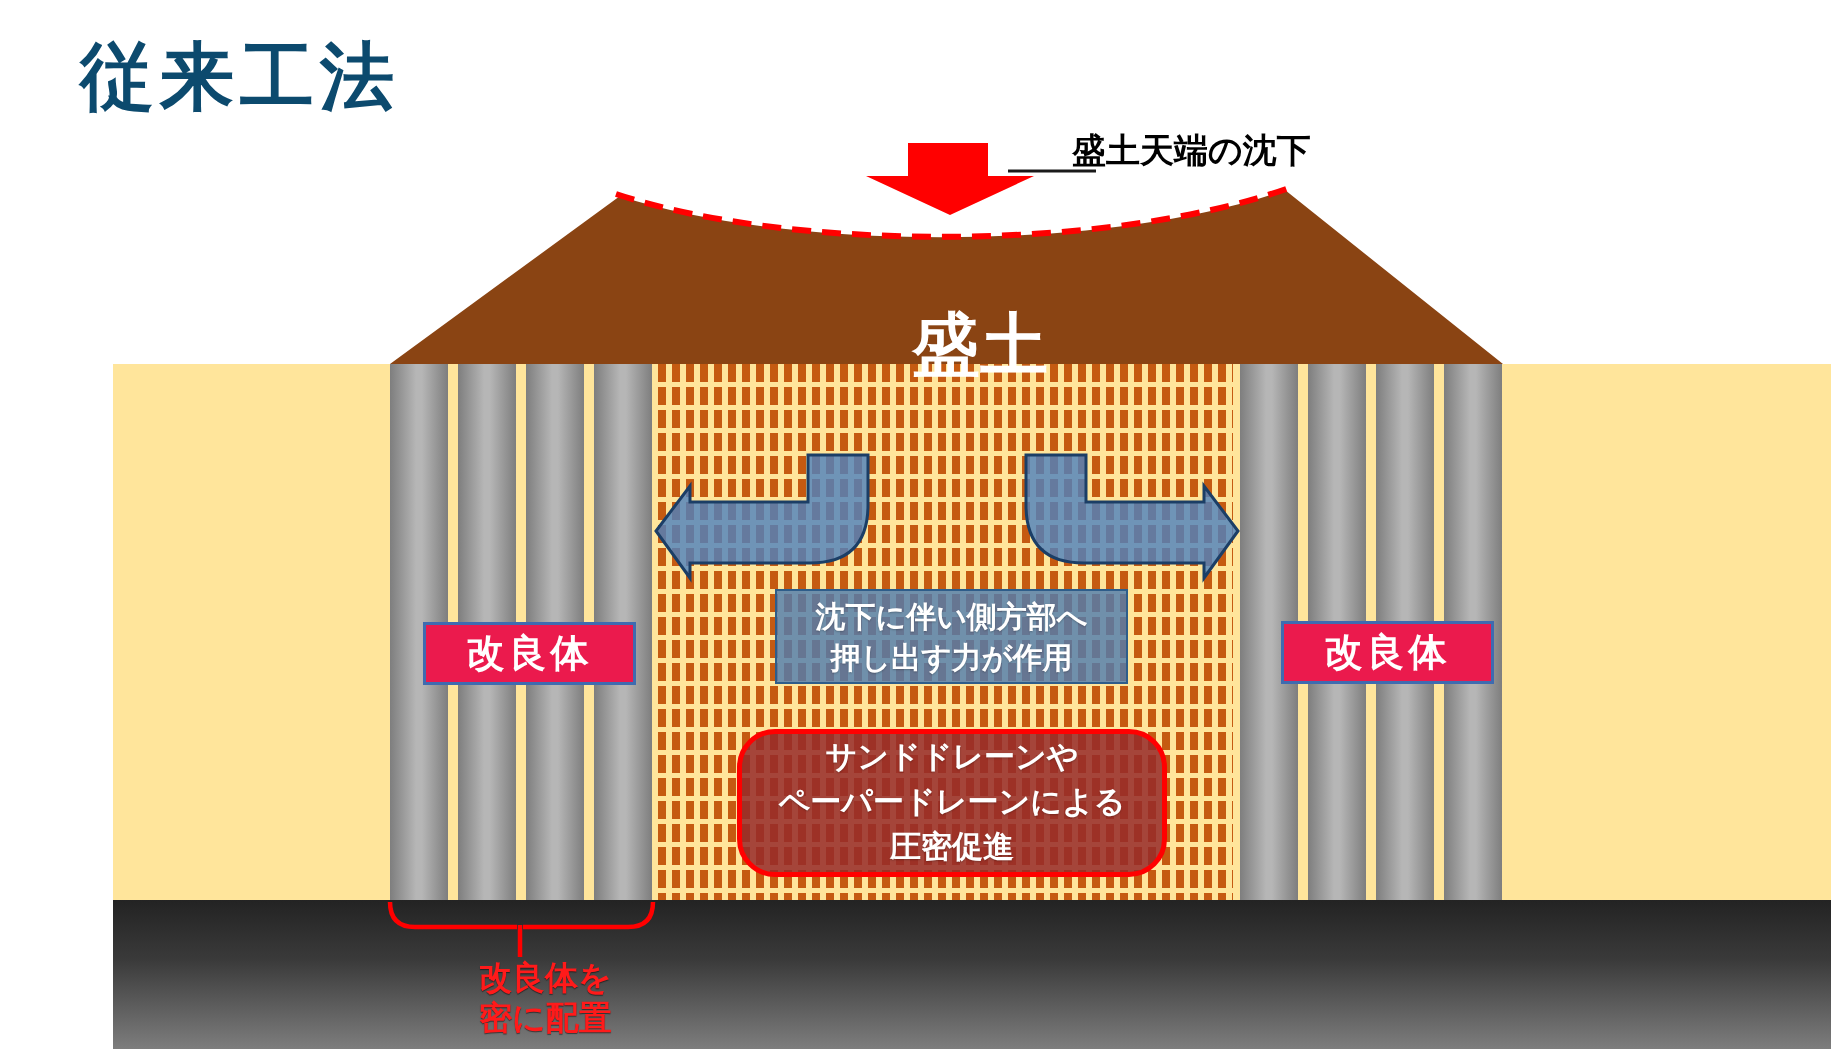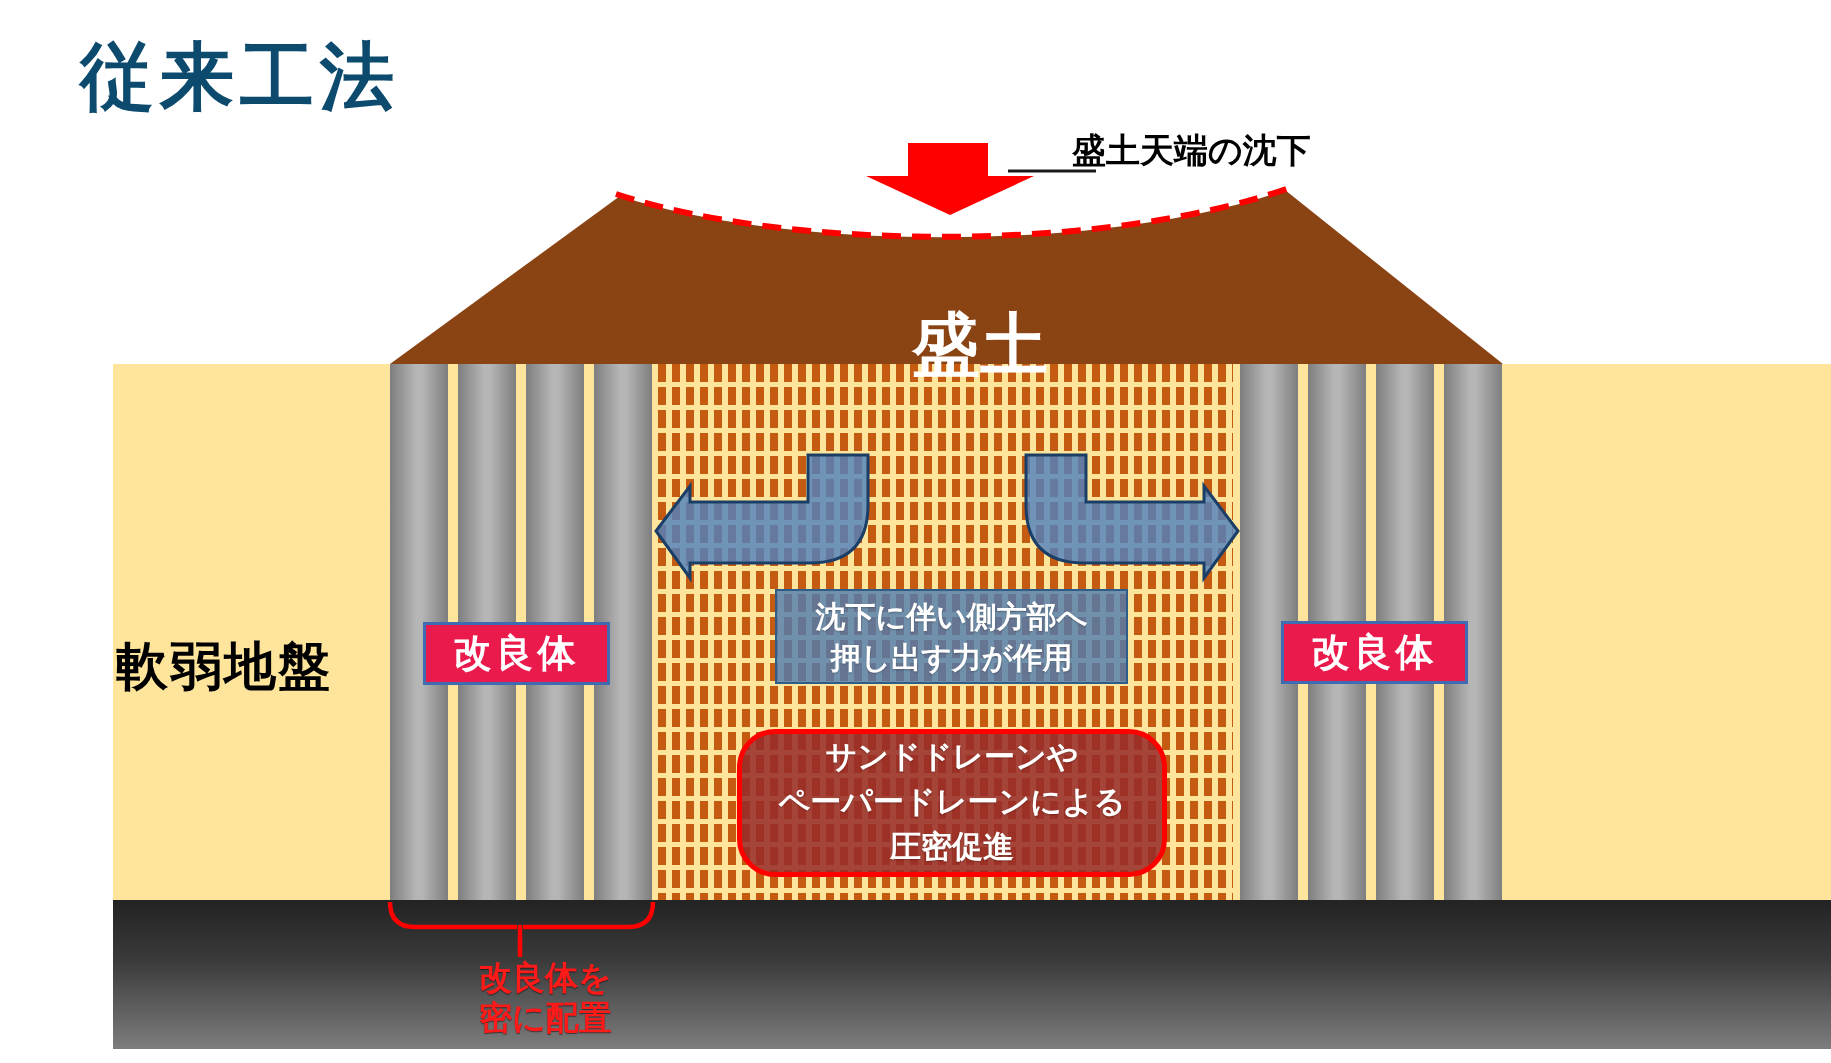--- a/index.html
+++ b/index.html
@@ -33,21 +33,21 @@
     left:848px;top:300px;width:200px;text-align:right;
     font-size:68px;font-weight:bold;color:#ffffff;white-space:nowrap;
   }
   .settlement-label{
     left:1072px;top:128px;font-size:34px;font-weight:bold;color:#000;white-space:nowrap;
   }
   .soft-ground-label{
     left:116px;top:632px;font-size:52px;font-weight:bold;color:#000;white-space:nowrap;letter-spacing:2px;
   }
   .kairyotai{
-    width:187px;height:63px;background:#EB1A4D;border:3px solid #3F6BB0;
+    width:213px;height:63px;background:#EB1A4D;border:3px solid #3F6BB0;
     box-sizing:border-box;display:flex;align-items:center;justify-content:center;
     font-size:38px;font-weight:bold;color:#fff;letter-spacing:4px;
   }
   .kairyotai-left{left:423px;top:622px;}
   .kairyotai-right{left:1281px;top:621px;}
   .force-note{
     left:775px;top:577px;width:353px;height:95px;
     background:rgba(80,125,175,0.82);border:2px solid #2E5D8A;box-sizing:border-box;
     display:flex;flex-direction:column;align-items:center;justify-content:center;
     font-size:30px;font-weight:bold;color:#fff;line-height:41px;white-space:nowrap;
@@ -95,21 +95,20 @@
     <path d="M1086,455 H1026 V505 Q1026,563 1084,563 H1204 V578 L1238,531 L1204,486 V502 H1086 Z" fill="#4F81BD" fill-opacity="0.82" stroke="#1B3E66" stroke-width="3"></path>
     <path d="M390,902 Q390,927 415,927 H517 M653,902 Q653,927 628,927 H523 M520,925 V957" fill="none" stroke="#FF0000" stroke-width="4.5"></path>
   </svg>
 
   <div class="abs title">従来工法</div>
 
   <div class="abs settlement-label">盛土天端の沈下</div>
 
   <div class="abs embankment-label">盛土</div>
 
-  <div class="abs soft-ground-label">軟弱地盤</div>
 
   <div class="abs kairyotai kairyotai-left">
     <span>改良体</span>
   </div>
   <div class="abs kairyotai kairyotai-right">
     <span>改良体</span>
   </div>
 
   <div class="abs force-note">
     <span>沈下に伴い側方部へ</span>

